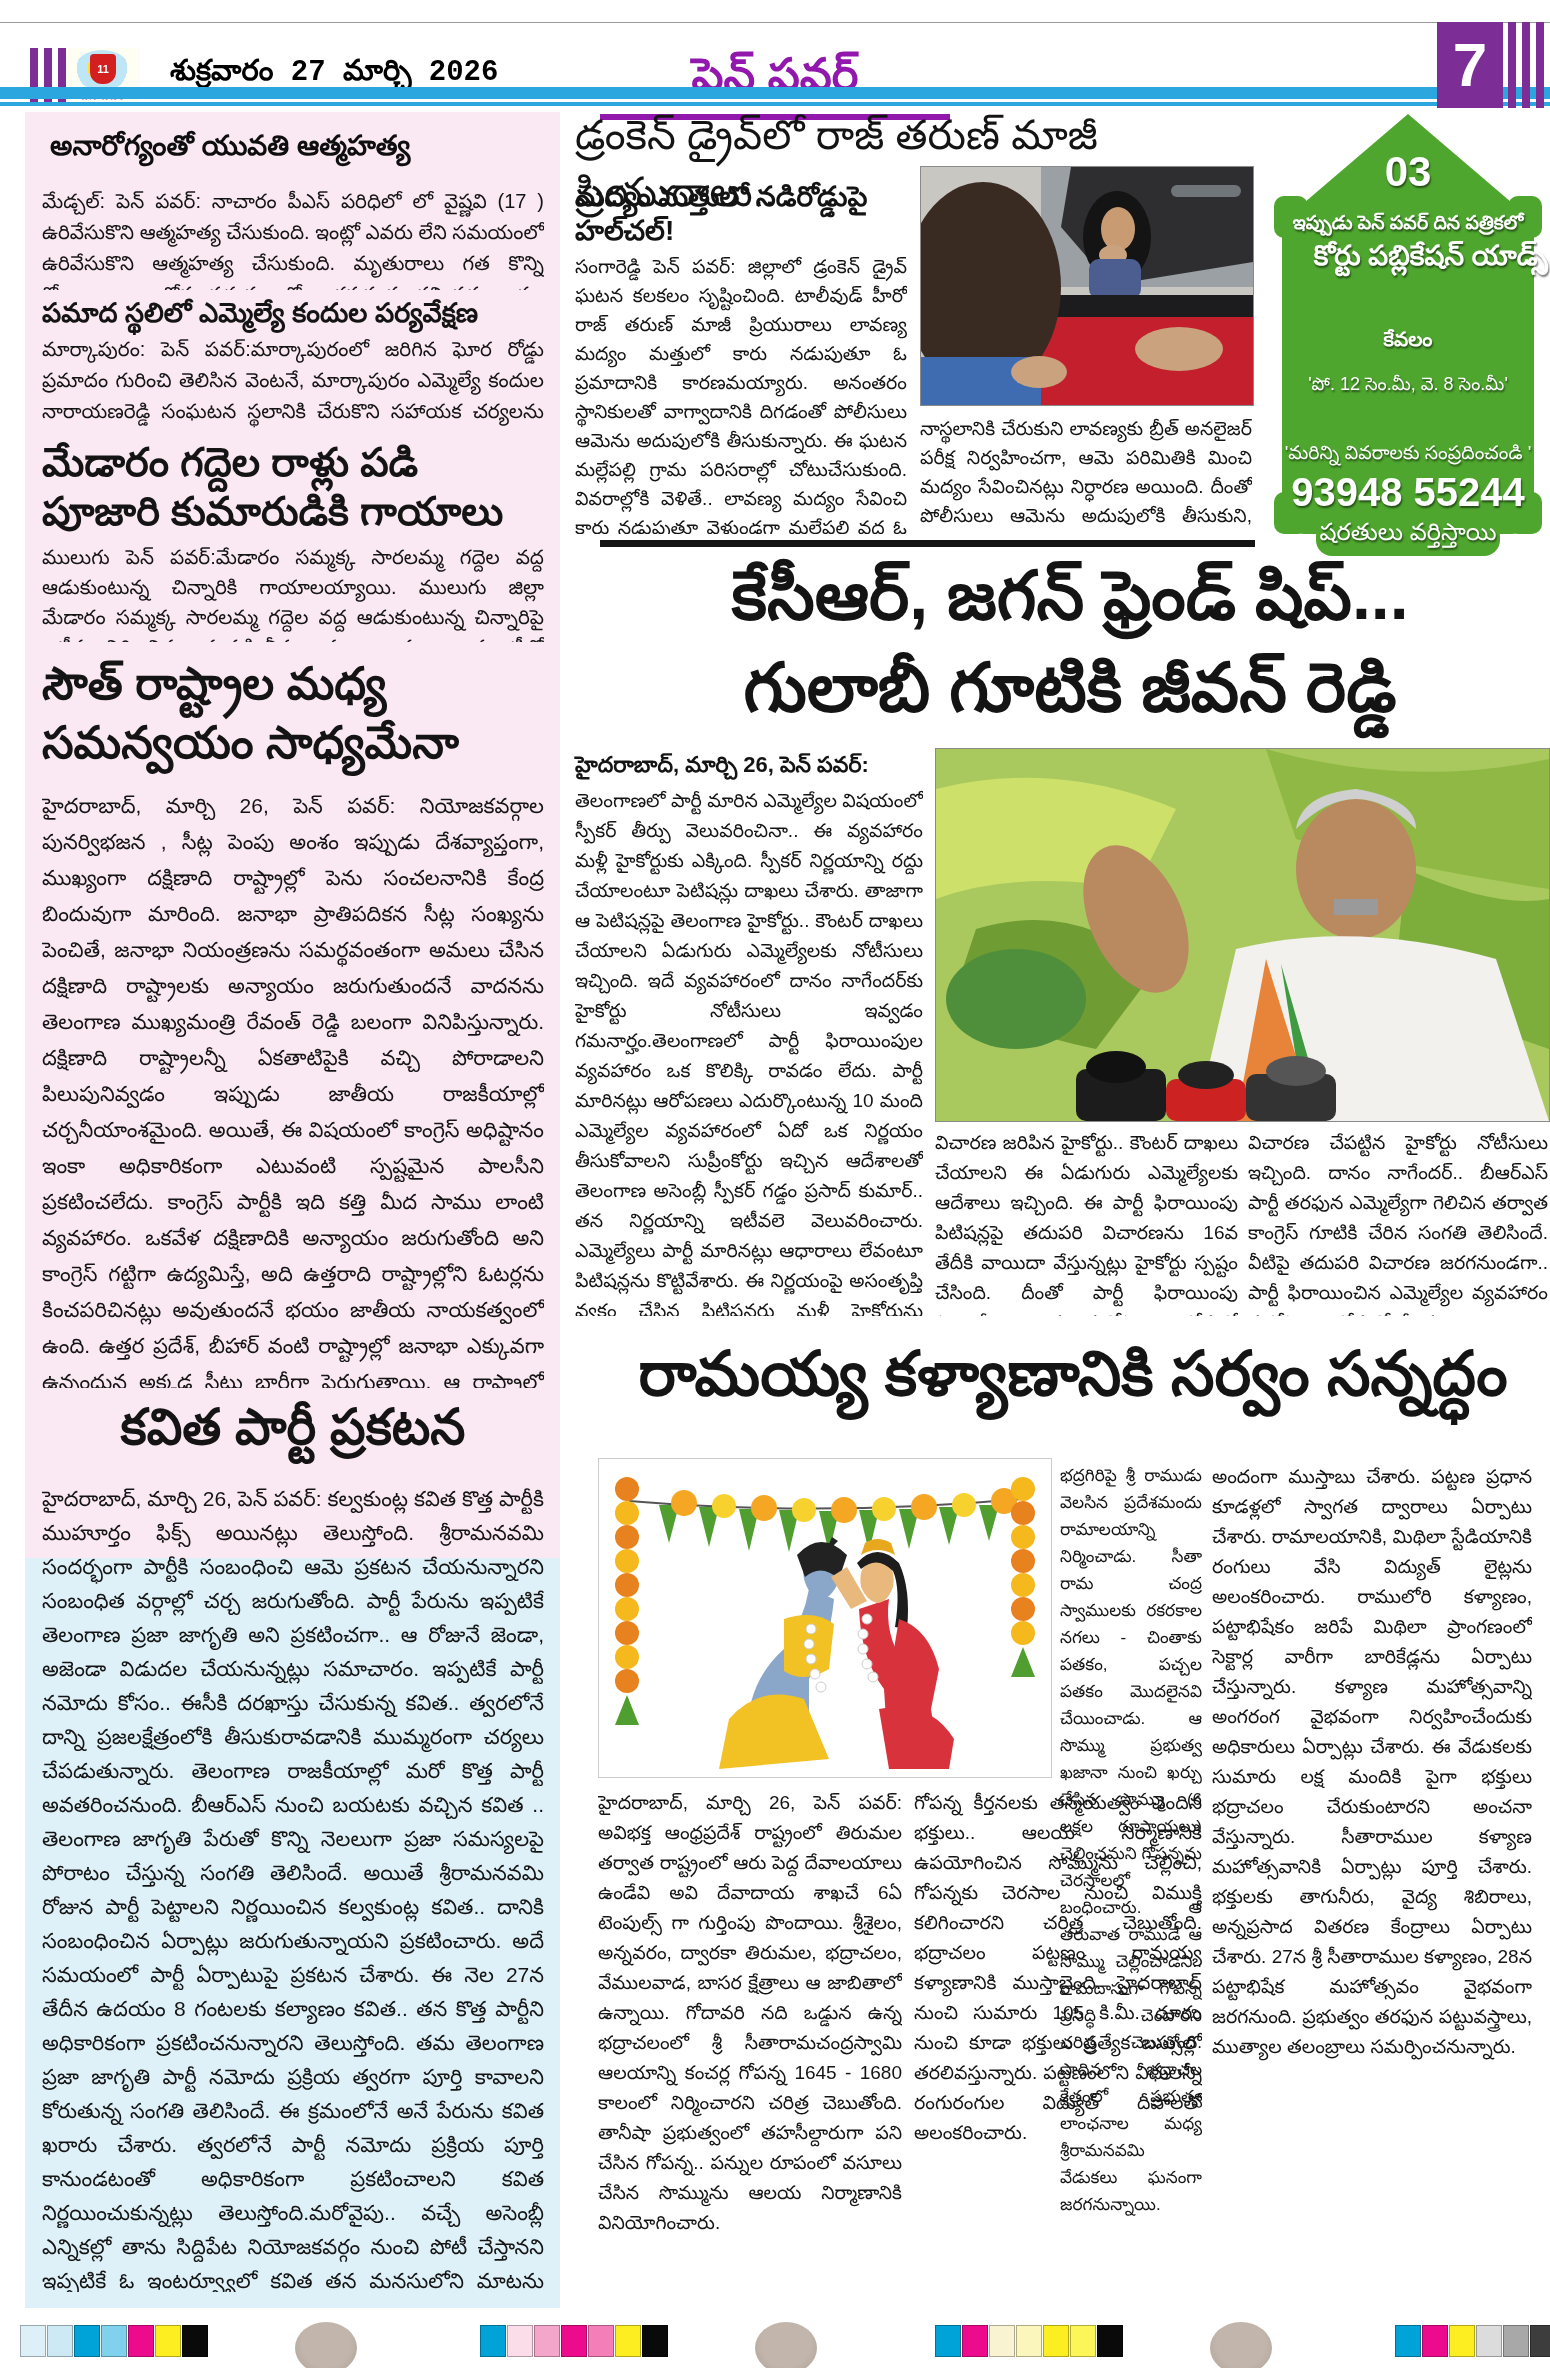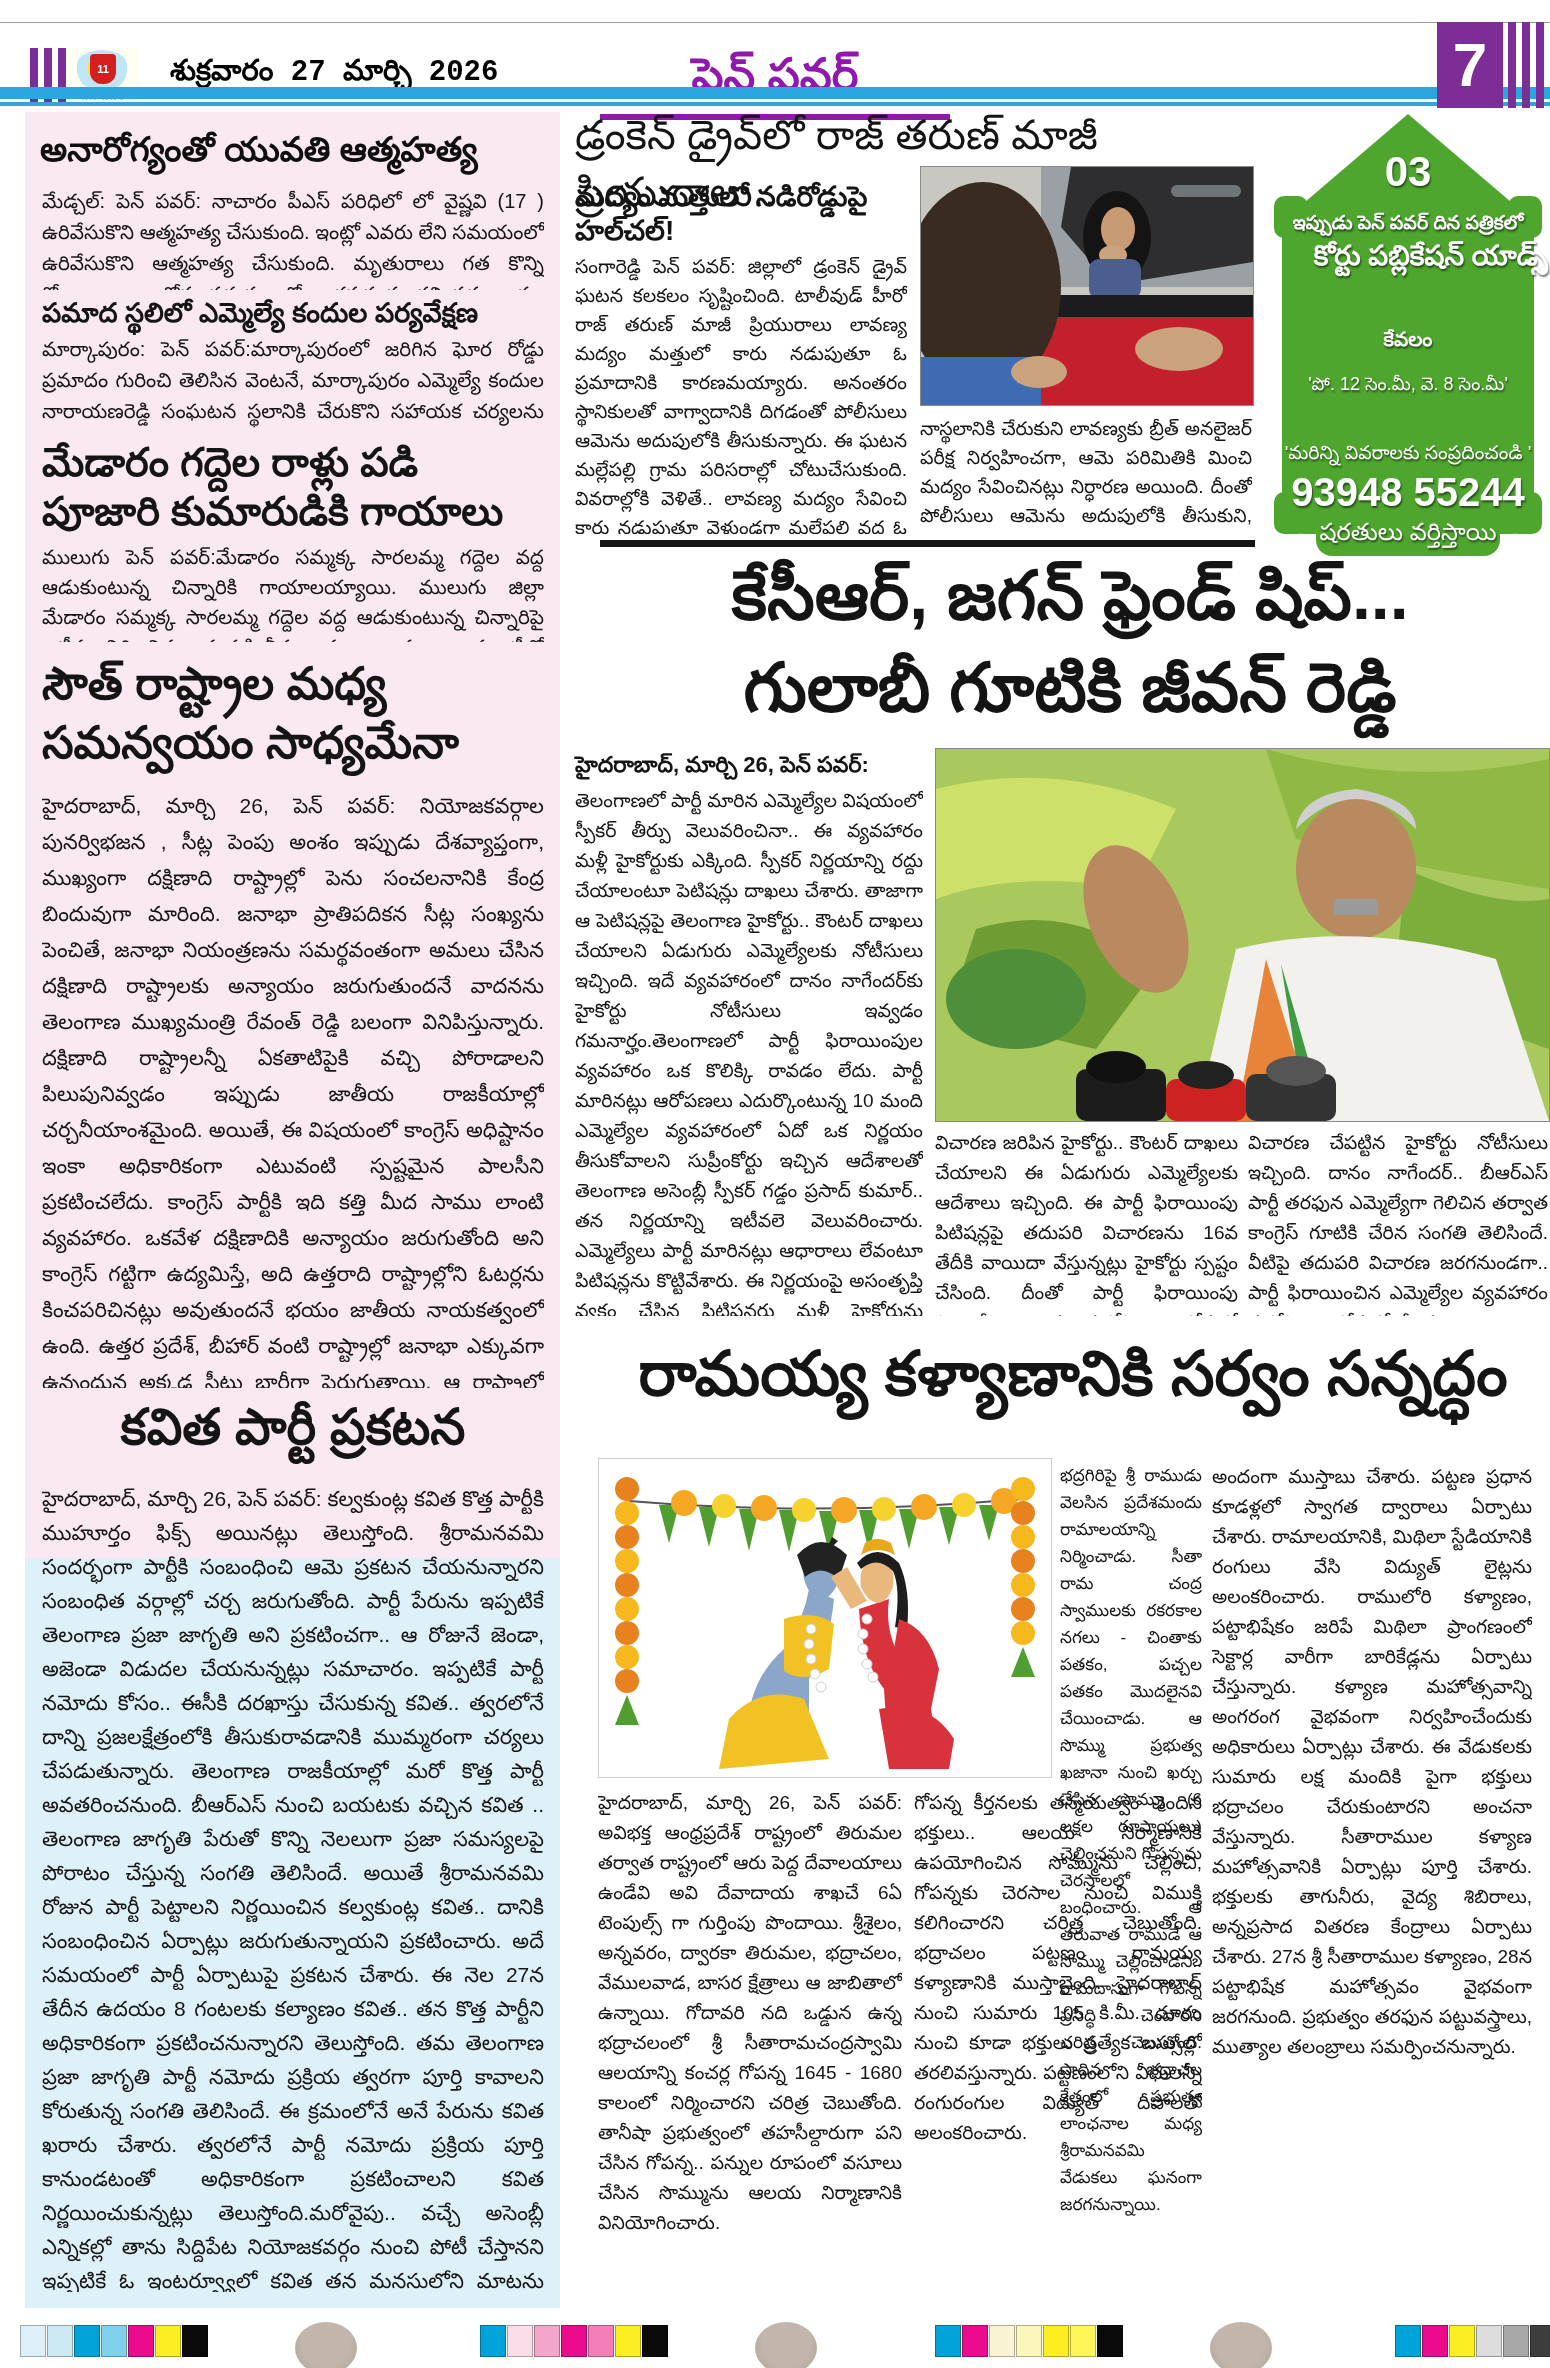--- a/index.html
+++ b/index.html
@@ -18,21 +18,21 @@
   .masthead{left:600px;top:26px;width:350px;text-align:center;font-size:45px;font-weight:800;color:#9117ad;border-bottom:6px solid #9117ad;padding-bottom:2px;}
   .blue-bar1{left:0;top:87px;width:1550px;height:12px;background:#2ba6de;}
   .blue-bar2{left:0;top:102px;width:1550px;height:4px;background:#2ba6de;}
   .pageno-box{left:1437px;top:22px;width:66px;height:86px;background:#7c2d96;color:#fff;
               font-size:62px;font-weight:800;text-align:center;line-height:86px;z-index:5;}
   .stripes-right{left:1508px;top:22px;height:86px;z-index:5;}
   .stripes-left{left:30px;top:25px;height:58px;}
   
   .pink-box{left:25px;top:112px;width:535px;height:1446px;background:#fae8f2;}
   .blue-box{left:25px;top:1558px;width:535px;height:750px;background:#def0f8;}
-  .lh1{left:40px;top:130px;width:502px;font-size:34px;font-weight:800;color:#0e0e0e;}
+  .lh1{left:50px;top:130px;width:502px;font-size:28px;font-weight:800;color:#0e0e0e;}
   .lb1{left:42px;top:186px;width:502px;height:104px;font-size:20px;line-height:31px;text-align:justify;overflow:hidden;}
   .lh2{left:42px;top:298px;width:502px;font-size:27px;font-weight:800;}
   .lb2{left:42px;top:334px;width:502px;height:96px;font-size:20px;line-height:31px;text-align:justify;overflow:hidden;}
   .lh3{left:42px;top:438px;width:502px;font-size:40px;font-weight:800;line-height:1.22;}
   .lb3{left:42px;top:542px;width:502px;height:100px;font-size:20px;line-height:30px;text-align:justify;overflow:hidden;}
   .lh4{left:42px;top:655px;width:502px;font-size:45px;font-weight:800;line-height:1.3;}
   .lb4{left:42px;top:788px;width:502px;height:600px;font-size:21px;line-height:36px;text-align:justify;overflow:hidden;}
   .lh5{left:42px;top:1398px;width:502px;font-size:50px;font-weight:800;text-align:center;}
   .lb5{left:42px;top:1482px;width:502px;height:810px;font-size:21px;line-height:34px;text-align:justify;overflow:hidden;}
   

